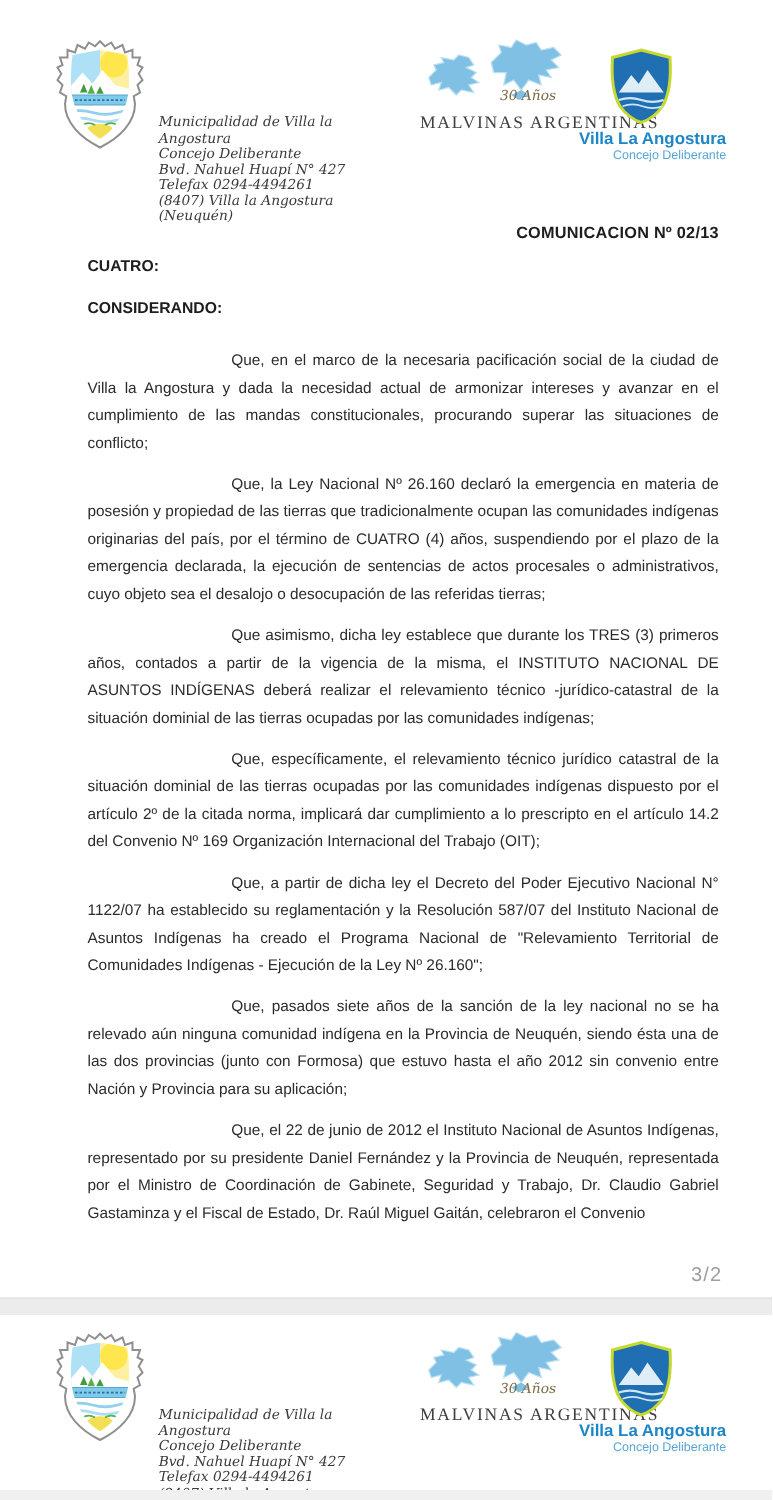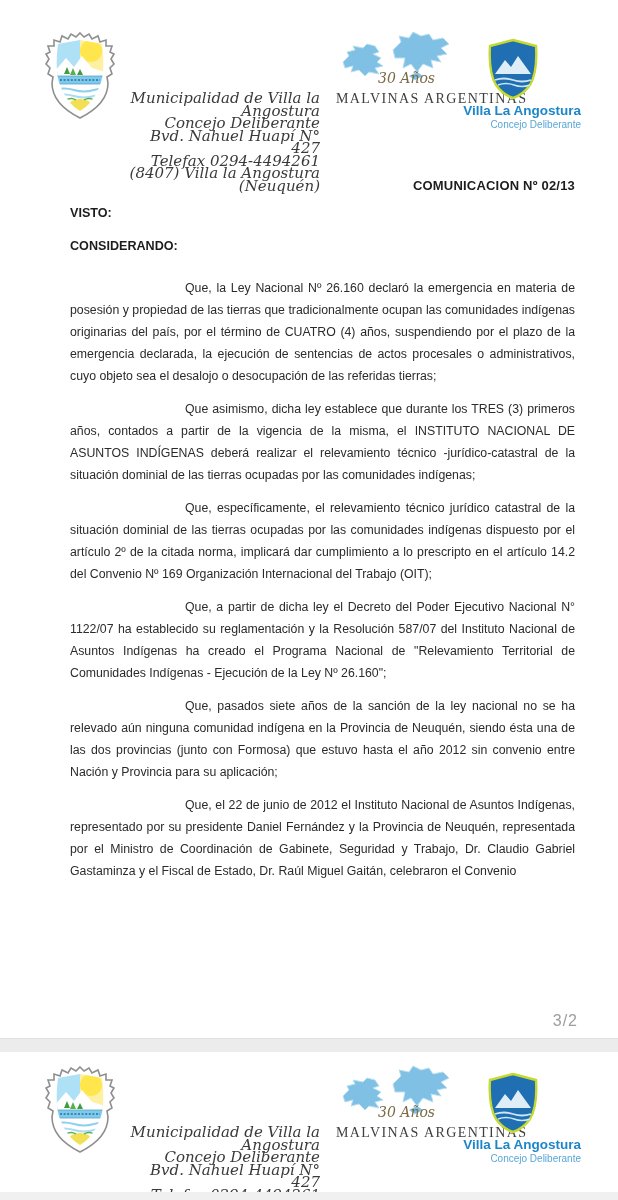--- a/index.html
+++ b/index.html
@@ -17,30 +17,30 @@
   .page-sep{position:absolute;left:0;top:1038px;width:618px;height:14px;
     background:#ececec;border-top:1px solid #e0e0e0;}
   .bottom-sep{position:absolute;left:0;top:1192px;width:618px;height:8px;background:#f0f0f0;}
 
   
   .letterhead{position:absolute;left:0;width:618px;height:130px;}
   .page1 .letterhead{top:28px;}
   .page2 .letterhead{top:10px;}
   .crest{position:absolute;left:44px;top:2px;}
   .lh-text{
-    position:absolute;left:120px;top:64px;width:200px;
+    position:absolute;left:127px;top:64px;width:200px;
     font-family:"DejaVu Serif","Liberation Serif",serif;
-    font-style:italic;font-size:15px;line-height:12.5px;color:#3a3a3a;text-align:right;
+    font-style:italic;font-size:11px;line-height:12.5px;color:#3a3a3a;
   }
   .malvinas{position:absolute;left:336px;top:0;width:126px;text-align:center;}
   .malvinas .islands{display:block;margin:0 auto;}
   .malvinas .anniv{
-    position:absolute;left:42px;top:42px;
+    position:absolute;left:64px;top:42px;
     font-family:"DejaVu Serif","Liberation Serif",serif;
-    font-style:italic;font-size:14px;color:#7a6a45;white-space:nowrap;
+    font-style:italic;font-size:11px;color:#7a6a45;white-space:nowrap;
   }
   .malvinas .caption{
     margin-top:5px;
     font-family:"Liberation Serif",serif;
     font-size:14px;letter-spacing:1.4px;color:#3f3f3f;white-space:nowrap;
   }
   .vla{position:absolute;left:445px;top:10px;width:136px;text-align:right;}
   .vla .shield{display:block;margin:0 auto;}
   .vla .name{margin-top:3px;font-size:13.5px;font-weight:bold;color:#1d86c8;white-space:nowrap;}
   .vla .sub{margin-top:1px;font-size:10px;color:#58a6d6;white-space:nowrap;}
@@ -130,23 +130,24 @@
           </svg>
         </span>
         <div class="name">Villa La Angostura</div>
         <div class="sub">Concejo Deliberante</div>
       </div>
     </header>
 
     <div class="doc-title">COMUNICACION Nº 02/13</div>
 
     <div class="doc-body">
-      <div class="section-label label-visto">VISTO:</div>
+      <div class="section-label label-visto">CUATRO:</div>
 
       <div class="section-label label-considerando">CONSIDERANDO:</div>
+      <p class="body-par">Que, en el marco de la necesaria pacificación social de la ciudad de Villa la Angostura y dada la necesidad actual de armonizar intereses y avanzar en el cumplimiento de las mandas constitucionales, procurando superar las situaciones de conflicto;</p>
       <p class="body-par">Que, la Ley Nacional Nº 26.160 declaró la emergencia en materia de posesión y propiedad de las tierras que tradicionalmente ocupan las comunidades indígenas originarias del país, por el término de CUATRO (4) años, suspendiendo por el plazo de la emergencia declarada, la ejecución de sentencias de actos procesales o administrativos, cuyo objeto sea el desalojo o desocupación de las referidas tierras;</p>
       <p class="body-par">Que asimismo, dicha ley establece que durante los TRES (3) primeros años, contados a partir de la vigencia de la misma, el INSTITUTO NACIONAL DE ASUNTOS INDÍGENAS deberá realizar el relevamiento técnico -jurídico-catastral de la situación dominial de las tierras ocupadas por las comunidades indígenas;</p>
       <p class="body-par">Que, específicamente, el relevamiento técnico jurídico catastral de la situación dominial de las tierras ocupadas por las comunidades indígenas dispuesto por el artículo 2º de la citada norma, implicará dar cumplimiento a lo prescripto en el artículo 14.2 del Convenio Nº 169 Organización Internacional del Trabajo (OIT);</p>
       <p class="body-par">Que, a partir de dicha ley el Decreto del Poder Ejecutivo Nacional N° 1122/07 ha establecido su reglamentación y la Resolución 587/07 del Instituto Nacional de Asuntos Indígenas ha creado el Programa Nacional de "Relevamiento Territorial de Comunidades Indígenas - Ejecución de la Ley Nº 26.160";</p>
       <p class="body-par">Que, pasados siete años de la sanción de la ley nacional no se ha relevado aún ninguna comunidad indígena en la Provincia de Neuquén, siendo ésta una de las dos provincias (junto con Formosa) que estuvo hasta el año 2012 sin convenio entre Nación y Provincia para su aplicación;</p>
       <p class="body-par">Que, el 22 de junio de 2012 el Instituto Nacional de Asuntos Indígenas, representado por su presidente Daniel Fernández y la Provincia de Neuquén, representada por el Ministro de Coordinación de Gabinete, Seguridad y Trabajo, Dr. Claudio Gabriel Gastaminza y el Fiscal de Estado, Dr. Raúl Miguel Gaitán, celebraron el Convenio</p>
     </div>
 
     <div class="page-indicator">3/2</div>
   </section>

